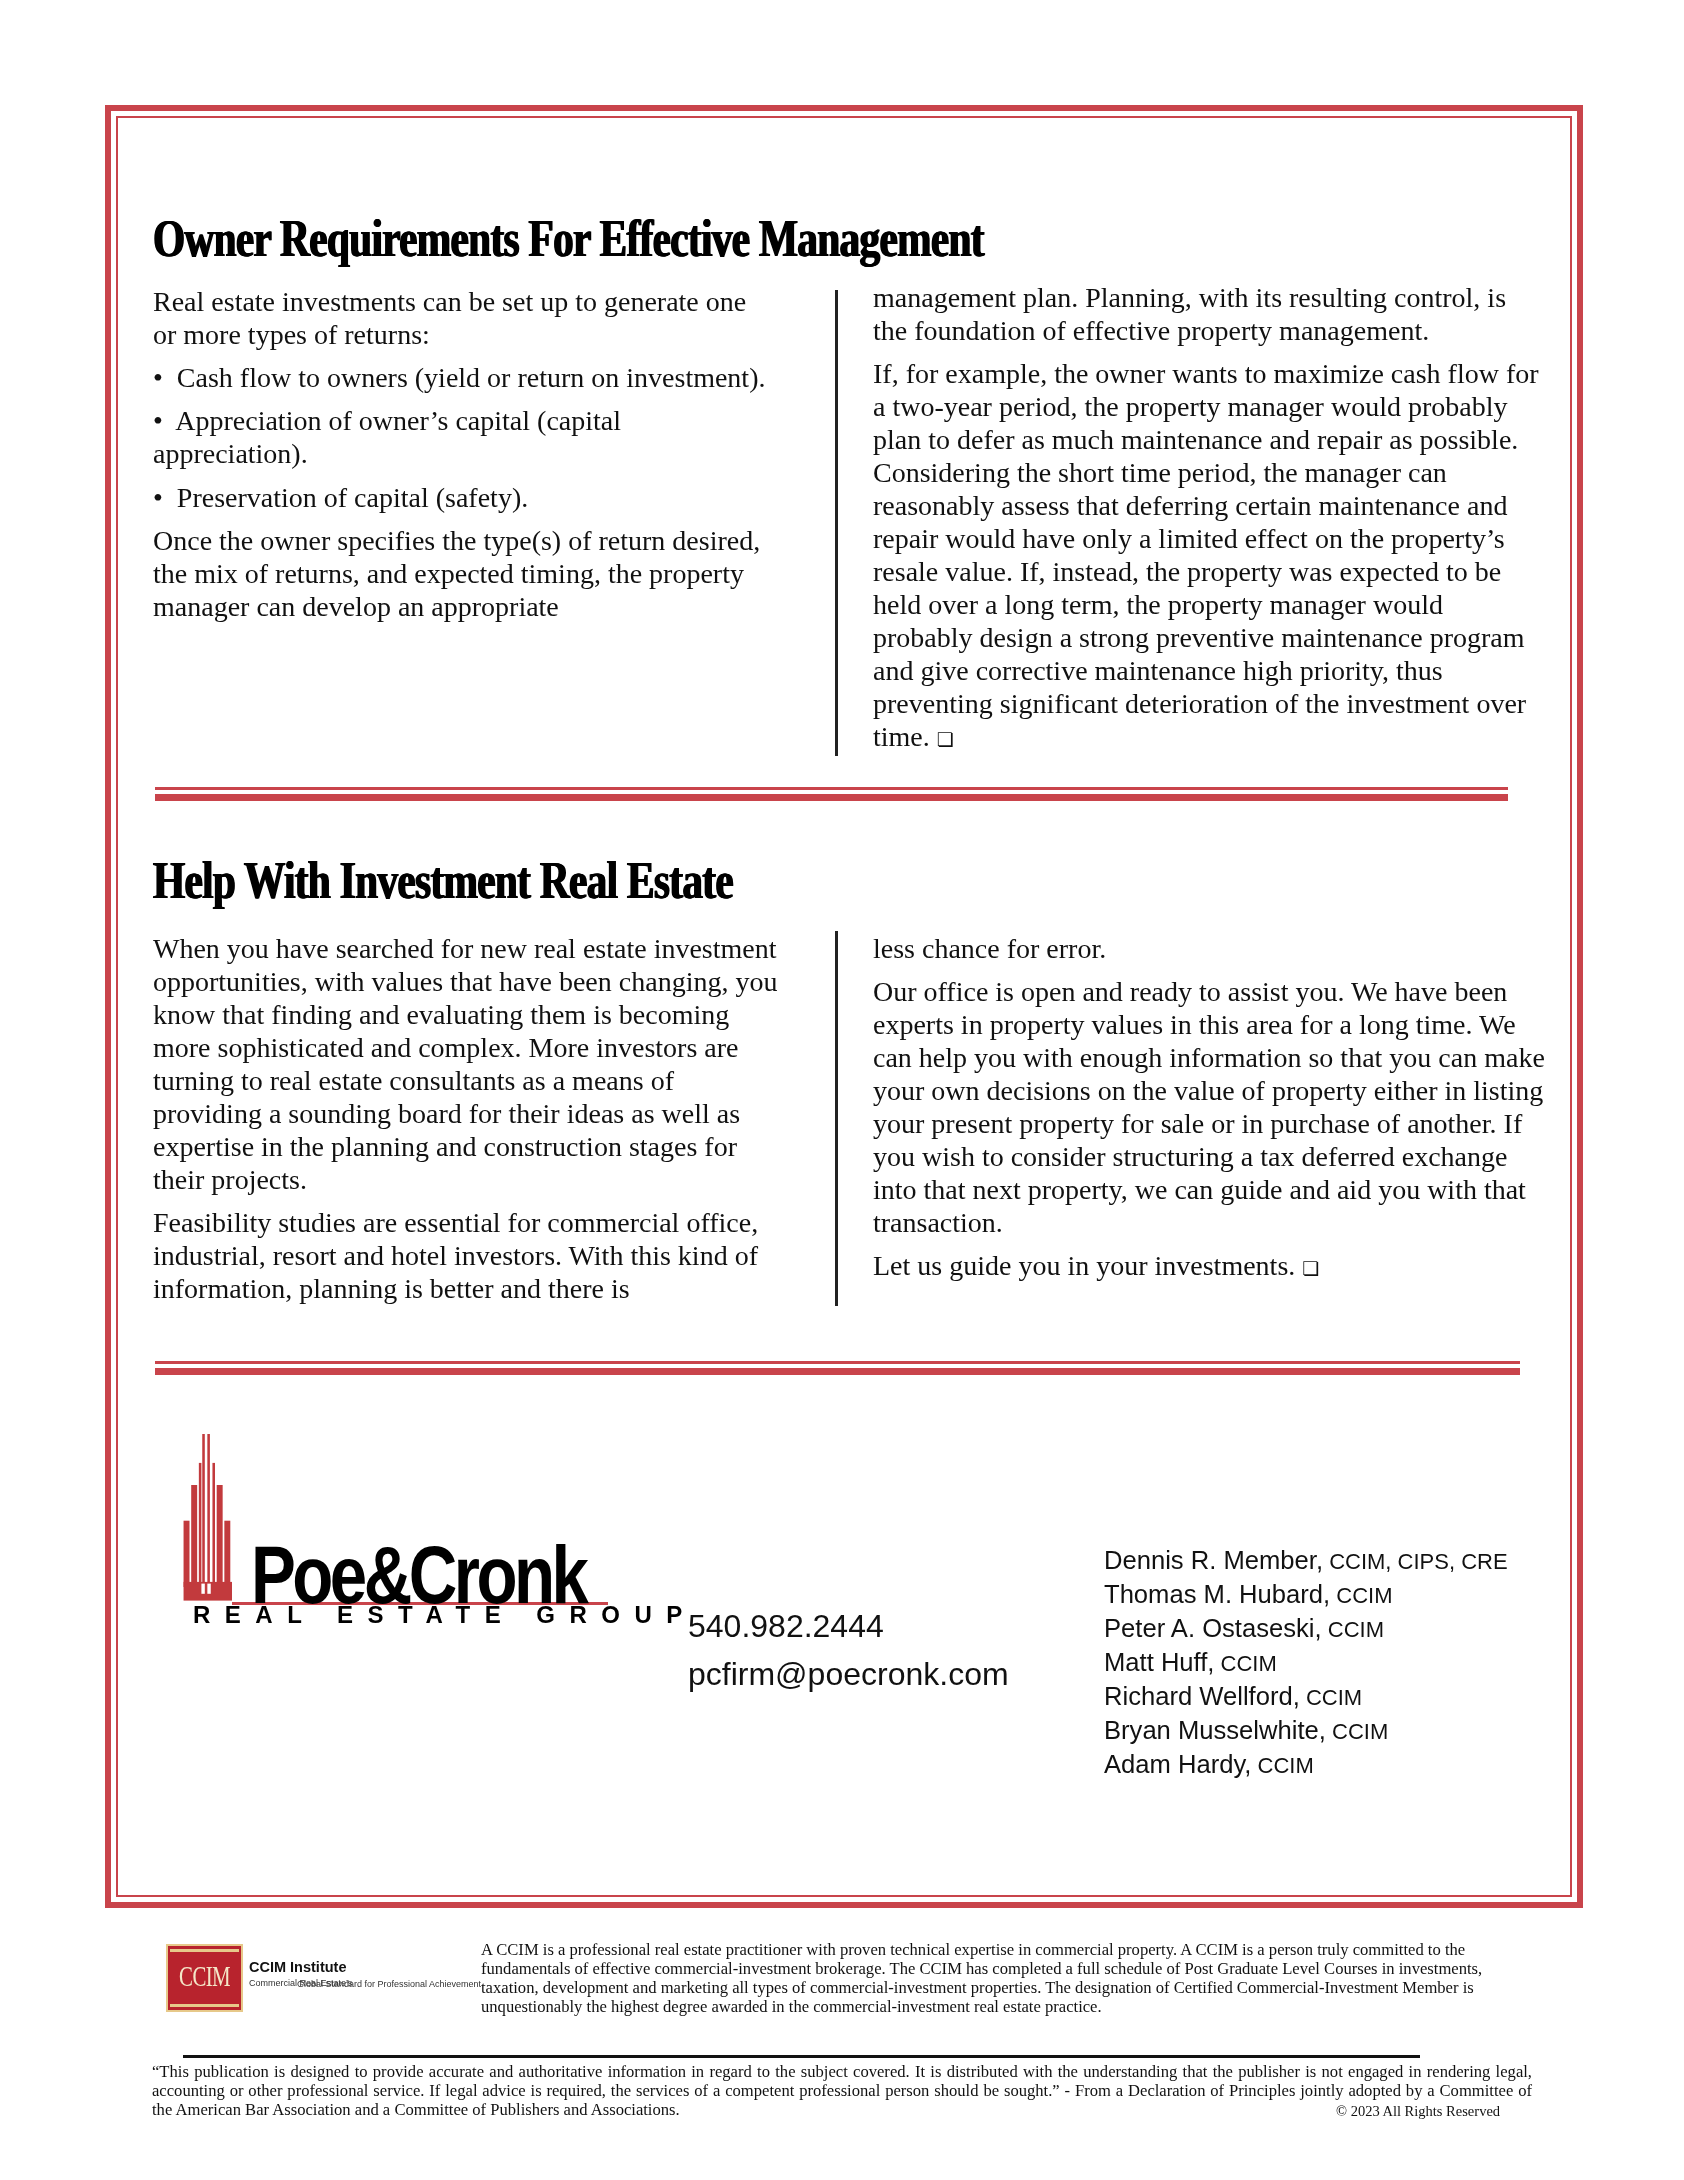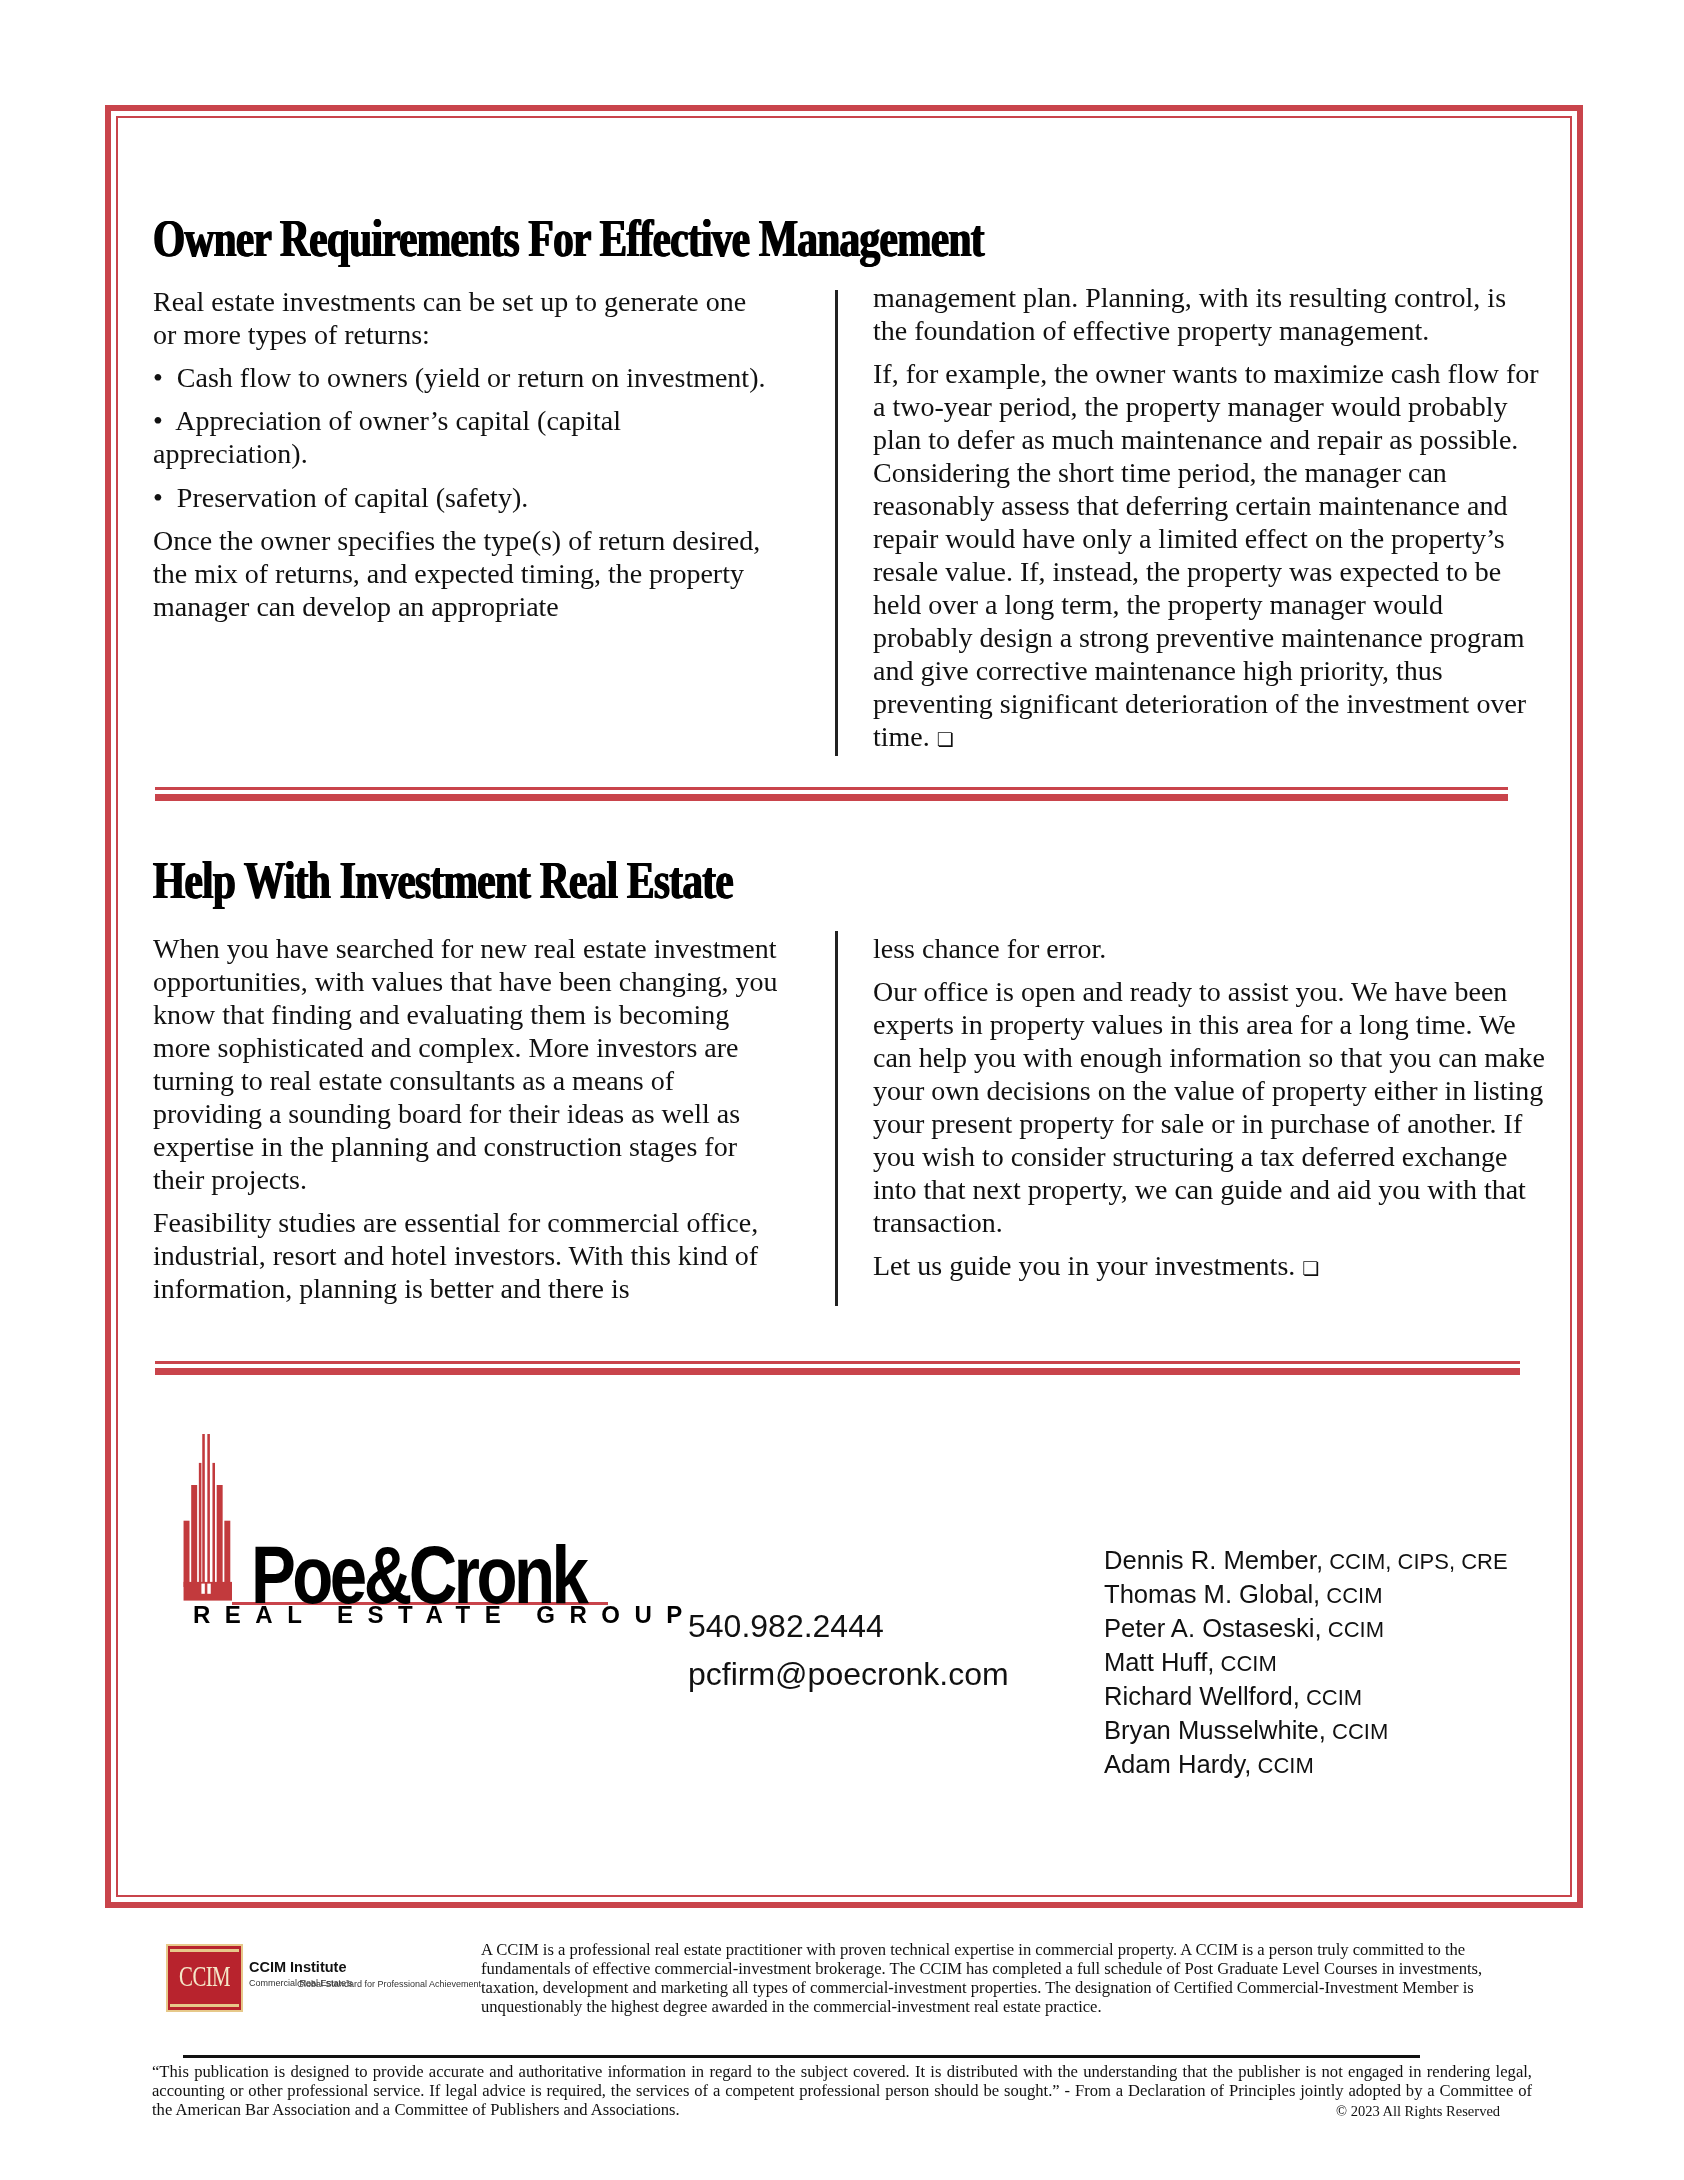--- a/index.html
+++ b/index.html
@@ -111,21 +111,21 @@
   <div class="logo-line"></div>
   <div class="logo-text">Poe&amp;Cronk</div>
   <div class="logo-sub">REAL ESTATE GROUP</div>
 </div>
 
 <div class="contact" style="top:1608px;">540.982.2444</div>
 <div class="contact" style="top:1656px;">pcfirm@poecronk.com</div>
 
 <div class="agents">
   <div><span>Dennis R. Member,</span><span class="cred"> CCIM, CIPS, CRE</span></div>
-  <div><span>Thomas M. Global,</span><span class="cred"> CCIM</span></div>
+  <div><span>Thomas M. Hubard,</span><span class="cred"> CCIM</span></div>
   <div><span>Peter A. Ostaseski,</span><span class="cred"> CCIM</span></div>
   <div><span>Matt Huff,</span><span class="cred"> CCIM</span></div>
   <div><span>Richard Wellford,</span><span class="cred"> CCIM</span></div>
   <div><span>Bryan Musselwhite,</span><span class="cred"> CCIM</span></div>
   <div><span>Adam Hardy,</span><span class="cred"> CCIM</span></div>
 </div>
 
 <div class="ccim-logo">
   <div class="ccim-box">
     <div class="stripe" style="top:3.4px;"></div>

